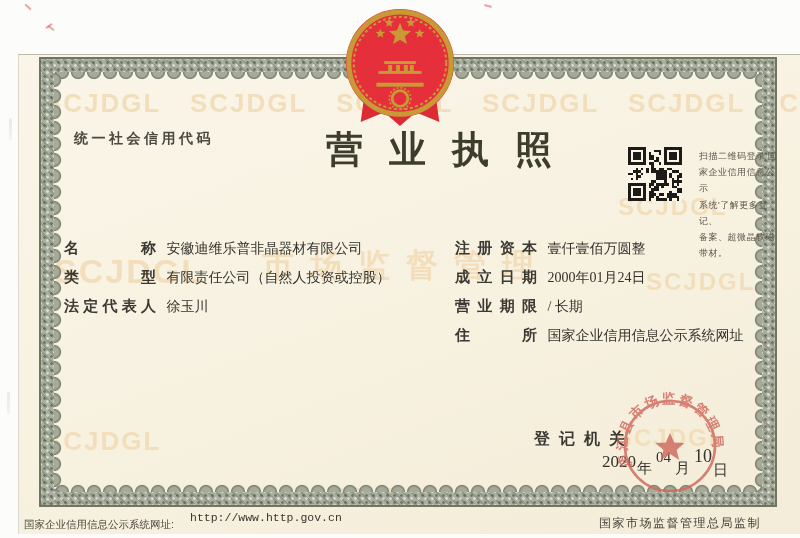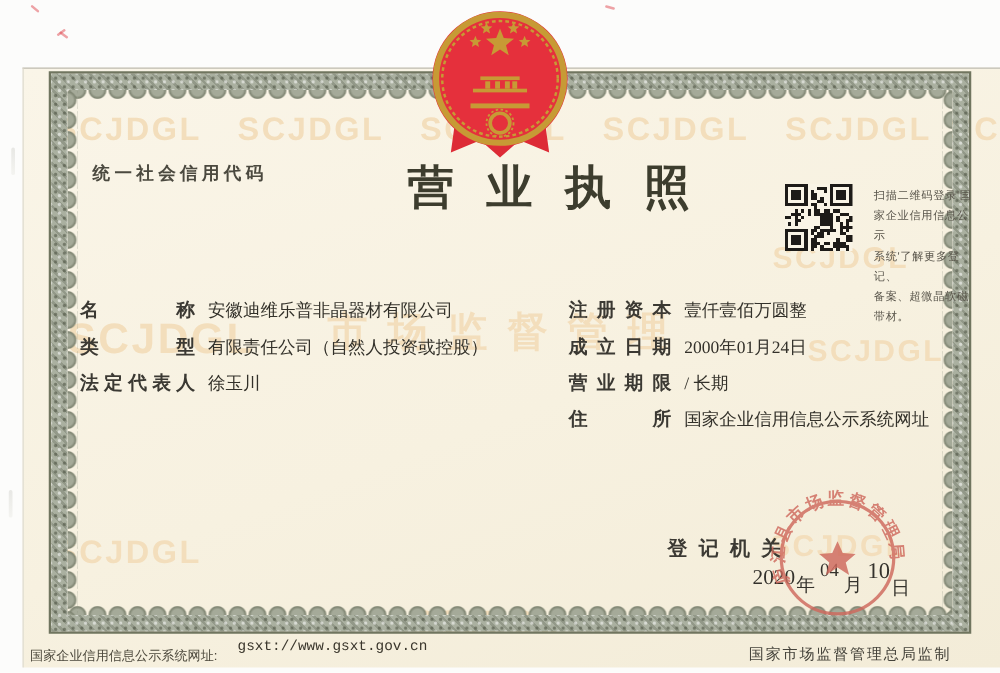--- a/index.html
+++ b/index.html
@@ -292,21 +292,21 @@
     <div>
       <span class="abs d-num" style="left:602px;top:452px;font-size:17px;">2020</span>
       <span class="abs d-cjk" style="left:637px;top:459px;font-size:15px;">年</span>
       <span class="abs d-num" style="left:656px;top:449px;font-size:15px;">04</span>
       <span class="abs d-cjk" style="left:675px;top:459px;font-size:15px;">月</span>
       <span class="abs d-num" style="left:694px;top:446px;font-size:18px;">10</span>
       <span class="abs d-cjk" style="left:713px;top:461px;font-size:15px;">日</span>
     </div>
 
     <div class="abs footer-site-label">国家企业信用信息公示系统网址:</div>
-    <div class="abs footer-site-url">gsxt://www.gsxt.gov.cn</div>
+    <div class="abs footer-site-url">http://www.http.gov.cn</div>
     <div class="abs footer-producer">国家市场监督管理总局监制</div>
   </div>
 
   <svg class="abs seal-svg" width="128" height="128" viewBox="0 0 128 128">
     <circle cx="64" cy="60" r="45" fill="none" stroke="var(--seal)" stroke-width="2.6"></circle>
     <path id="sealArc" d="M 26.8,81.5 A 43,43 0 1 1 101.2,81.5" fill="none"></path>
     <text font-size="13.5" fill="var(--seal)" letter-spacing="2.5" font-weight="bold">
       <textPath href="#sealArc" startOffset="1%">庐江县市场监督管理局</textPath>
     </text>
     <polygon fill="var(--seal)" points="64,47 68.2,56.4 78.5,57.1 70.6,63.9 73.3,73.9 64,68 54.7,73.9 57.4,63.9 49.5,57.1 59.8,56.4"></polygon>

